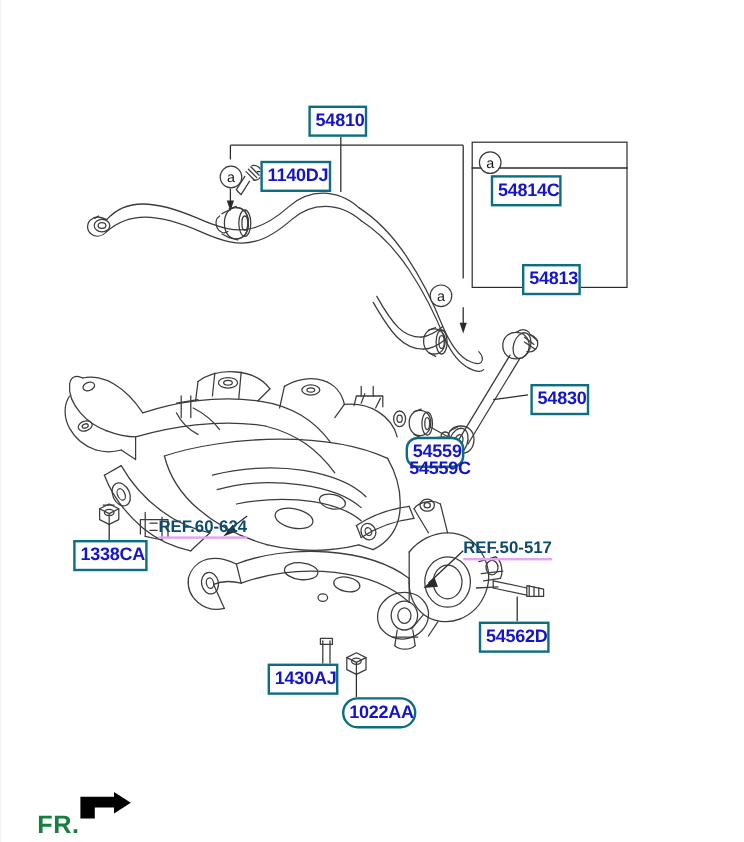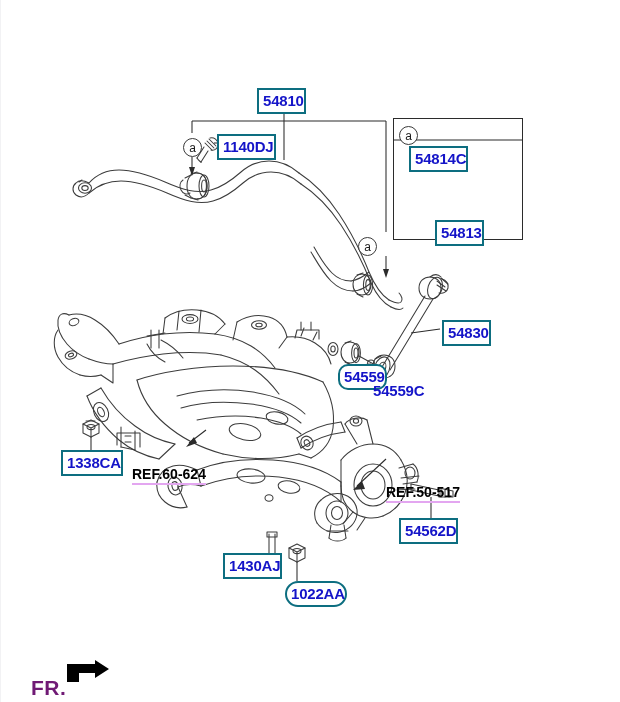--- a/index.html
+++ b/index.html
@@ -42,51 +42,49 @@
     letter-spacing: -0.2px;
     line-height: 1;
     padding: 3px 0 4px 4px;
     white-space: nowrap;
     box-sizing: border-box;
   }
   .plabel.plain {
     border: none;
     background: transparent;
     padding: 2px 3px;
-    margin-left: 32px;
   }
   
   .reflabel {
     position: absolute;
-    color: #000000;
+    color: #0c4a6e;
     font-family: "Liberation Sans", sans-serif;
     font-size: 14px;
     font-weight: 700;
     white-space: nowrap;
     border-bottom: 2px solid #e3a6f0;
     padding-bottom: 1px;
     line-height: 1.05;
-    margin-top: 36px;
   }
   
   .fr-wrap {
     position: absolute;
     left: 30px;
     top: 660px;
     width: 90px;
     height: 42px;
   }
   .fr-text {
     position: absolute;
     left: 0;
     top: 16px;
     font-family: "Liberation Sans", sans-serif;
     font-size: 21px;
     font-weight: 700;
-    color: #701a75;
+    color: #15803d;
     letter-spacing: 0.5px;
   }
   .fr-arrow {
     position: absolute;
     left: 34px;
     top: 0px;
   }
   
   .watermark {
     position: absolute;

